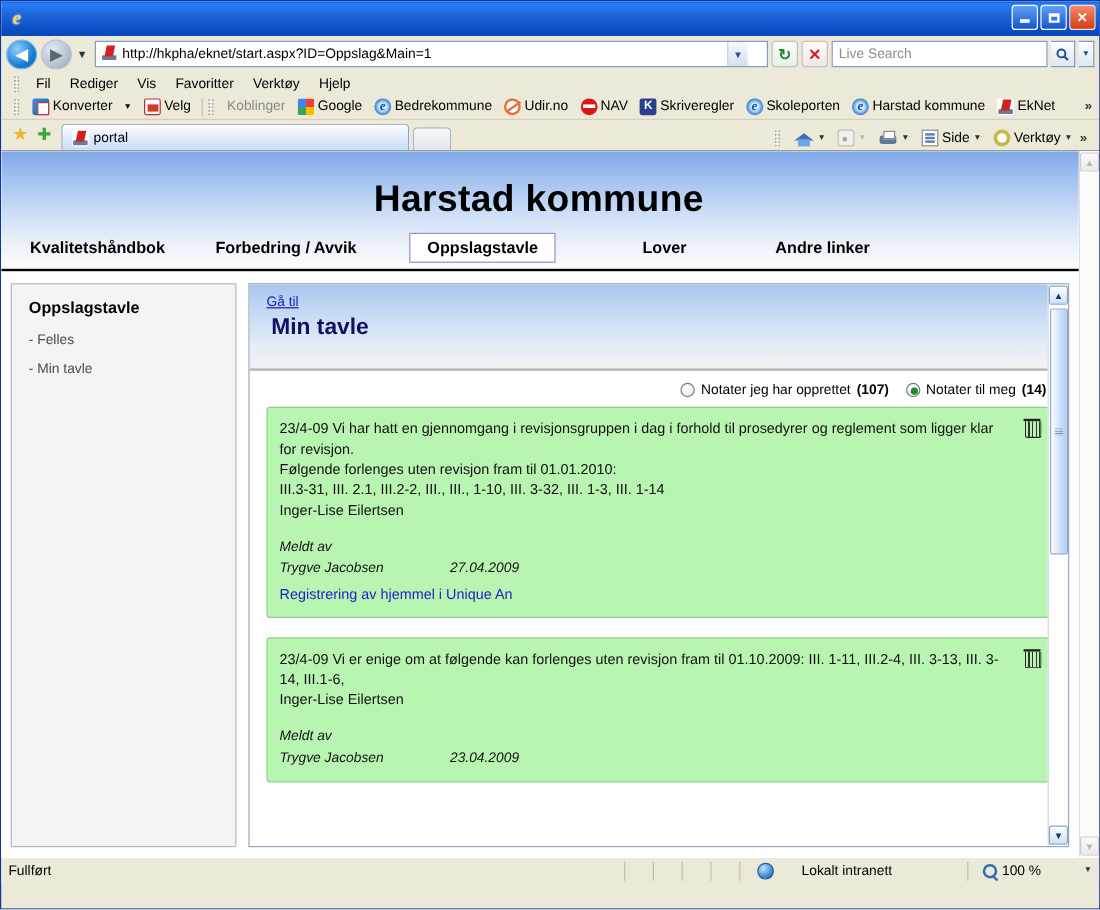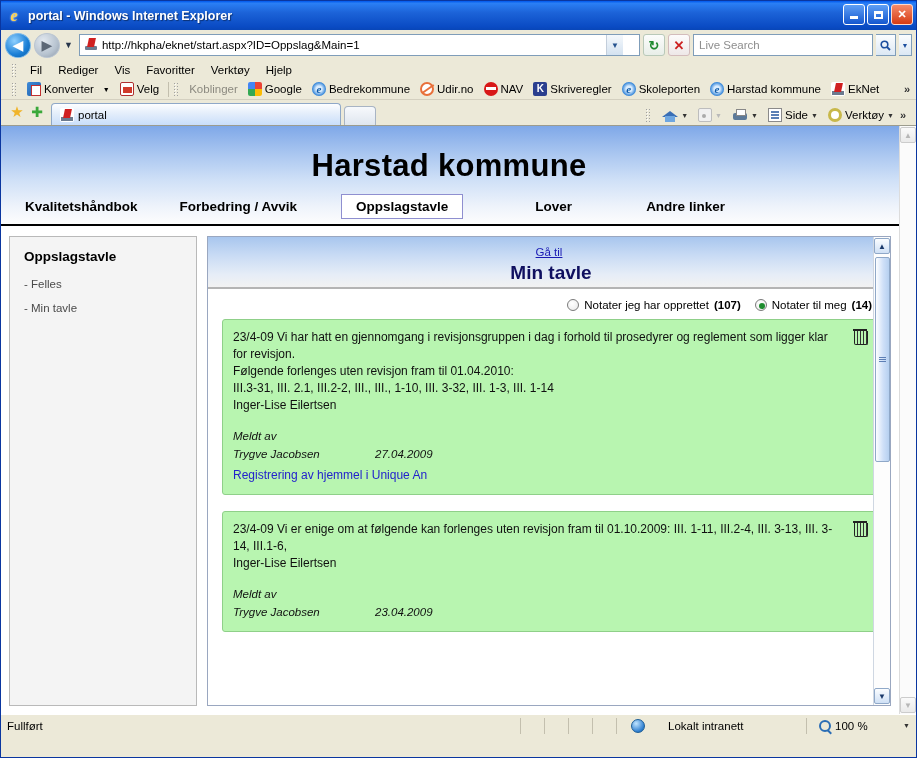--- a/index.html
+++ b/index.html
@@ -233,25 +233,24 @@
     align-self: stretch;
   }
   .side-title { font-size: 13.5px; font-weight: bold; color:#000; margin-bottom: 14px; }
   .side-item { font-size: 11.5px; color:#4a4a4a; margin-bottom: 12px; cursor:pointer; }
 
   .panel {
     flex:1; border: 1px solid #9aa7c0; background:#ffffff;
     position: relative; overflow:hidden; display:flex; flex-direction:column;
   }
   .panel-head {
-    height: 52px; flex:none;
+    height: 72px; flex:none;
     background: linear-gradient(180deg,#a8c6ee 0%,#c7daf4 35%,#e6edf7 75%,#f2f2f2 100%);
     border-bottom: 2px solid #b4b4b4;
     padding: 9px 14px 0 14px;
-    text-align: center;
   }
   .goto { font-size: 11.5px; color:#1a1ab4; text-decoration: underline; cursor:pointer; }
   .panel-title { font-size: 19px; font-weight:bold; color:#101060; margin-top: 4px; margin-left:4px; }
 
   .panel-body { flex:1; overflow:hidden; position:relative; padding: 0 12px 0 14px; }
   .radiorow {
     display:flex; justify-content:flex-end; align-items:center; gap: 14px;
     padding: 10px 6px 8px 0; font-size: 11.5px; color:#000;
   }
   .radio { display:flex; align-items:center; gap:5px; cursor:pointer; }
@@ -328,21 +327,20 @@
   .zicon::after{content:"";position:absolute;right:-3px;bottom:-3px;width:5px;height:2px;background:#2a6db5;transform:rotate(45deg);}
   .zcaret{font-size:7px;color:#333;margin-left:auto;padding-right:6px;cursor:pointer;}
 </style>
 </head>
 <body>
 
 <div id="app">
 
   <div class="titlebar">
     <div class="tb-icon">e</div>
-    <div class="tb-title">portal - Windows Internet Explorer</div>
     <div class="wincontrols">
       <div class="wbtn">
           <span class="gl-min"></span>
         </div>
       <div class="wbtn">
           <span class="gl-max"></span>
         </div>
       <div class="wbtn close">✕</div>
     </div>
   </div>
@@ -507,21 +505,21 @@
               <div class="radio">
                 <span class="rd on"></span>
                 <span>Notater til meg</span>
                 <b>(14)</b>
               </div>
             </div>
 
             <div class="note">
               <div class="trash"></div>
               <div class="note-body">23/4-09 Vi har hatt en gjennomgang i revisjonsgruppen i dag i forhold til prosedyrer og reglement som ligger klar for revisjon.
-Følgende forlenges uten revisjon fram til 01.04.2010:
+Følgende forlenges uten revisjon fram til 01.01.2010:
 III.3-31, III. 2.1, III.2-2, III., III., 1-10, III. 3-32, III. 1-3, III. 1-14
 Inger-Lise Eilertsen</div>
               <div class="note-meta">
                 <div>Meldt av</div>
                 <div class="meta-row">
                   <span class="meta-author">Trygve Jacobsen</span>
                   <span>27.04.2009</span>
                 </div>
                 <div class="note-link">Registrering av hjemmel i Unique An</div>
               </div>

